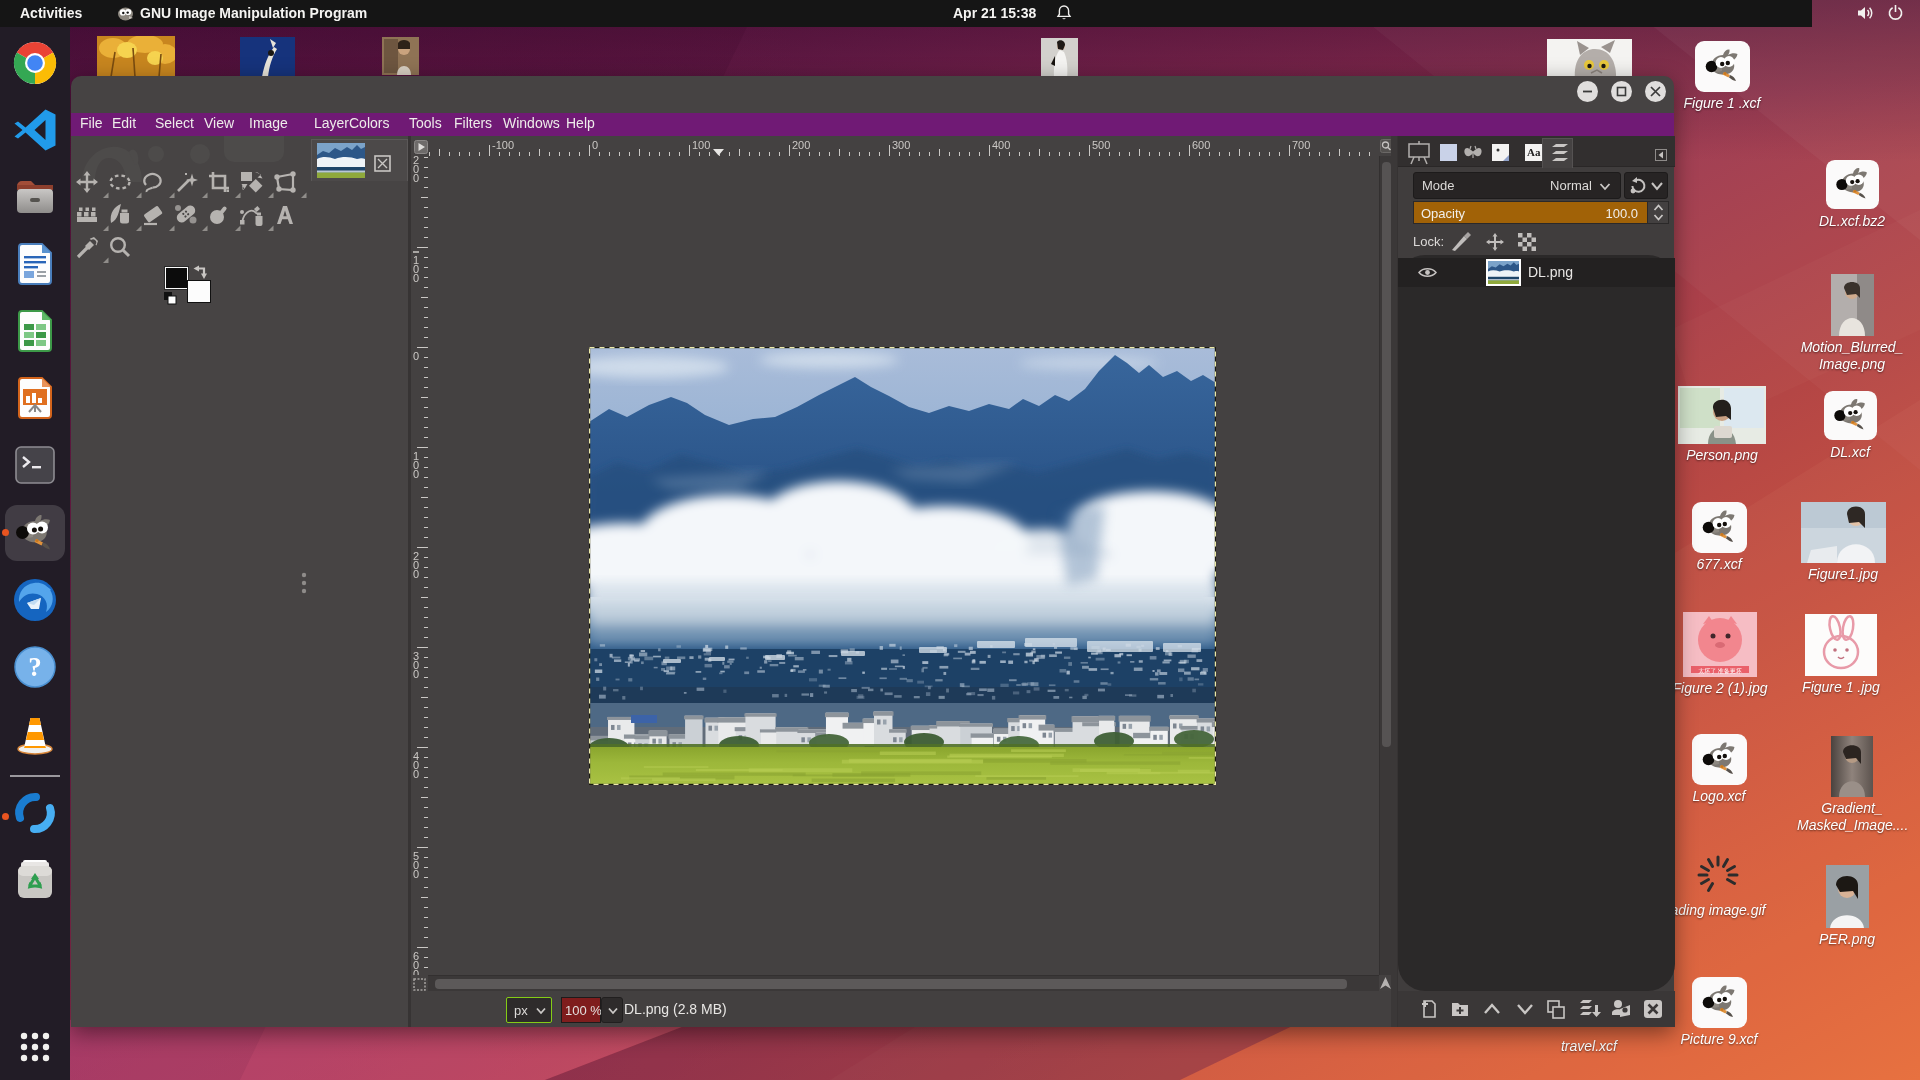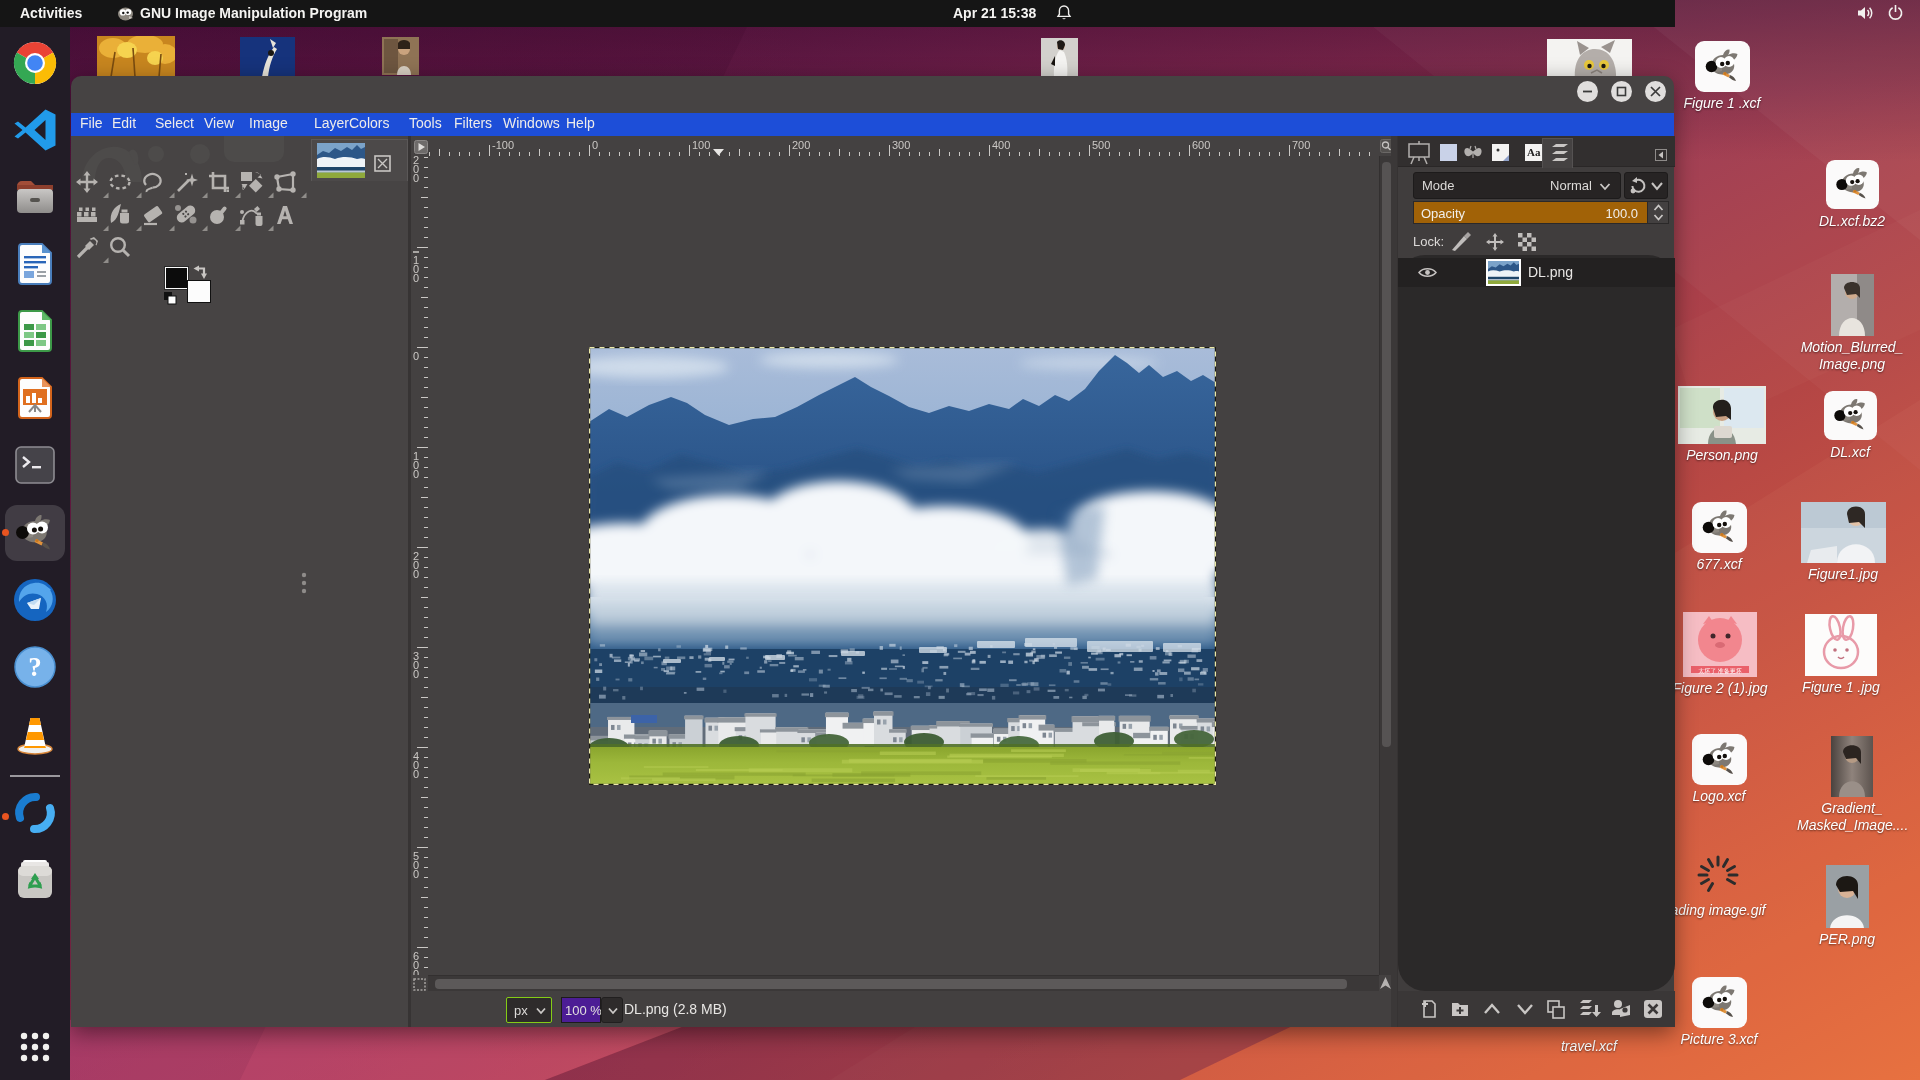--- a/index.html
+++ b/index.html
@@ -9,38 +9,38 @@
 
   
   #wall { left:0; top:0; width:1920px; height:1080px;
     background:
       linear-gradient(180deg, rgba(42,5,38,0.45) 0%, rgba(42,5,38,0) 15%),
       linear-gradient(72deg, rgba(160,42,106,0.38) 0%, rgba(160,42,106,0) 50%),
       linear-gradient(152deg, #400e37 0%, #5a1541 11%, #73204d 24%, #8c2d52 37%, #a03a4f 50%, #b44645 64%, #cc5540 78%, #dd623c 90%, #e66d3c 100%);
   }
 
   
-  #topbar { left:0; top:0; width:1675px; height:27px; background:#151515; color:#f5f4f2; font-size:14px; }
+  #topbar { left:0; top:0; width:1812px; height:27px; background:#151515; color:#f5f4f2; font-size:14px; }
   #topbar .item { position:absolute; top:4px; line-height:19px; }
 
   
   #dock { left:0; top:27px; width:70px; height:1053px; background:#221c26; }
   .dicon { position:absolute; left:11px; width:48px; height:48px; }
 
   
   .desk { position:absolute; width:110px; text-align:center; color:#fff; font-size:14px; }
   .desk .lbl { line-height:17px; text-shadow:0 1px 2px rgba(0,0,0,.55); white-space:nowrap;font-style:italic; }
   .desk .ic { display:inline-block; }
 
   
   #win { left:71px; top:76px; width:1603px; height:951px; background:#464343; border-radius:10px 10px 0 0; box-shadow:0 6px 22px rgba(0,0,0,.45); }
   #titlebar { position:absolute; left:0; top:0; width:1603px; height:37px; background:#f1f0ee; border-radius:10px 10px 0 0; }
   #titlebar .t { position:absolute; width:100%; text-align:center; top:9px; font-size:14px; font-weight:bold; color:#3b3b3b; }
   .wbtn { position:absolute; top:5px; width:21px; height:21px; border-radius:50%; background:#e0dedd; }
-  #menubar { position:absolute; left:0; top:37px; width:1603px; height:23px; background:#1d4ed8; color:#eeecea; font-size:14px; }
+  #menubar { position:absolute; left:0; top:37px; width:1603px; height:23px; background:#701a75; color:#eeecea; font-size:14px; }
   #menubar span { position:absolute; top:2px; }
 
   
   #toolbox { position:absolute; left:0; top:60px; width:337px; height:891px; background:#474444; }
   
   #canvaszone { position:absolute; left:337px; top:60px; width:983px; height:891px; background:#444141; border-left:1px solid #363333; }
   
   #rpanel { position:absolute; left:1326px; top:60px; width:277px; height:891px; background:#403d3d; border-left:1px solid #363333; }
 
   .sep { position:absolute; background:#383535; }
@@ -182,21 +182,21 @@
           <line x1="8.5" y1="15.5" x2="15.5" y2="19.5"></line>
           <line x1="6" y1="24" x2="14" y2="24"></line>
           <line x1="8.5" y1="32.5" x2="15.5" y2="28.5"></line>
           <line x1="15.5" y1="39.5" x2="19.5" y2="32.5"></line>
         </g>
       </svg>
       <div class="lbl">ading image.gif</div>
     </div>
     <div class="desk" style="left:1664px;top:977px;"><svg class="ic" width="55" height="51">
           <use href="#wilb55"></use>
-        </svg><div class="lbl">Picture 3.xcf</div></div>
+        </svg><div class="lbl">Picture 9.xcf</div></div>
 
     <div class="desk" style="left:1797px;top:159px;"><svg class="ic" width="53" height="51" viewBox="0 0 55 51">
           <use href="#wilb55"></use>
         </svg><div class="lbl">DL.xcf.bz2</div></div>
     <div class="desk" style="left:1797px;top:274px;">
       <svg class="ic" width="43" height="62" viewBox="0 0 43 62">
         <rect width="43" height="62" fill="#b3aeac"></rect>
         <rect x="26" width="17" height="62" fill="#8f8a88"></rect>
         <circle cx="21" cy="18" r="7" fill="#cfab8e"></circle>
         <path d="M13 14 C13 6 29 6 29 14 L29 24 L25 20 L16 21 Z" fill="#3a322c"></path>
@@ -1193,21 +1193,21 @@
         <path d="M6.5 2 L12 14 L6.5 10.5 L1 14 Z" fill="#b5b2b0"></path>
       </svg>
 
       <div class="abs" style="left:0;top:855px;width:983px;height:36px;background:#434040;">
         <div class="abs" style="left:97px;top:6px;width:46px;height:26px;background:#2e2b2b;border:1px solid #84cc16;border-radius:2px;color:#dddbd9;font-size:13px;">
           <span style="position:absolute;left:7px;top:5px;">px</span>
           <svg class="abs" style="left:28px;top:8px;" width="12" height="10" viewBox="0 0 12 10">
               <path d="M2 2.5 L6 7 L10 2.5" fill="none" stroke="#cbc8c6" stroke-width="1.8"></path>
             </svg>
         </div>
-        <div class="abs" style="left:152px;top:6px;width:40px;height:26px;background:#4c1d95;border:1px solid #1d1b1b;color:#e2e0de;font-size:13px;white-space:nowrap;">
+        <div class="abs" style="left:152px;top:6px;width:40px;height:26px;background:#7f1d1d;border:1px solid #1d1b1b;color:#e2e0de;font-size:13px;white-space:nowrap;">
           <span style="position:absolute;left:3px;top:5px;">100 %</span>
         </div>
         <div class="abs" style="left:192px;top:6px;width:22px;height:26px;background:#2e2b2b;border:1px solid #211f1f;border-radius:3px;">
           <svg class="abs" style="left:5px;top:8px;" width="12" height="10" viewBox="0 0 12 10">
               <path d="M2 2.5 L6 7 L10 2.5" fill="none" stroke="#cbc8c6" stroke-width="1.8"></path>
             </svg>
         </div>
         <div class="abs" style="left:215px;top:10px;color:#e8e6e4;font-size:14px;">DL.png (2.8 MB)</div>
       </div>
 

